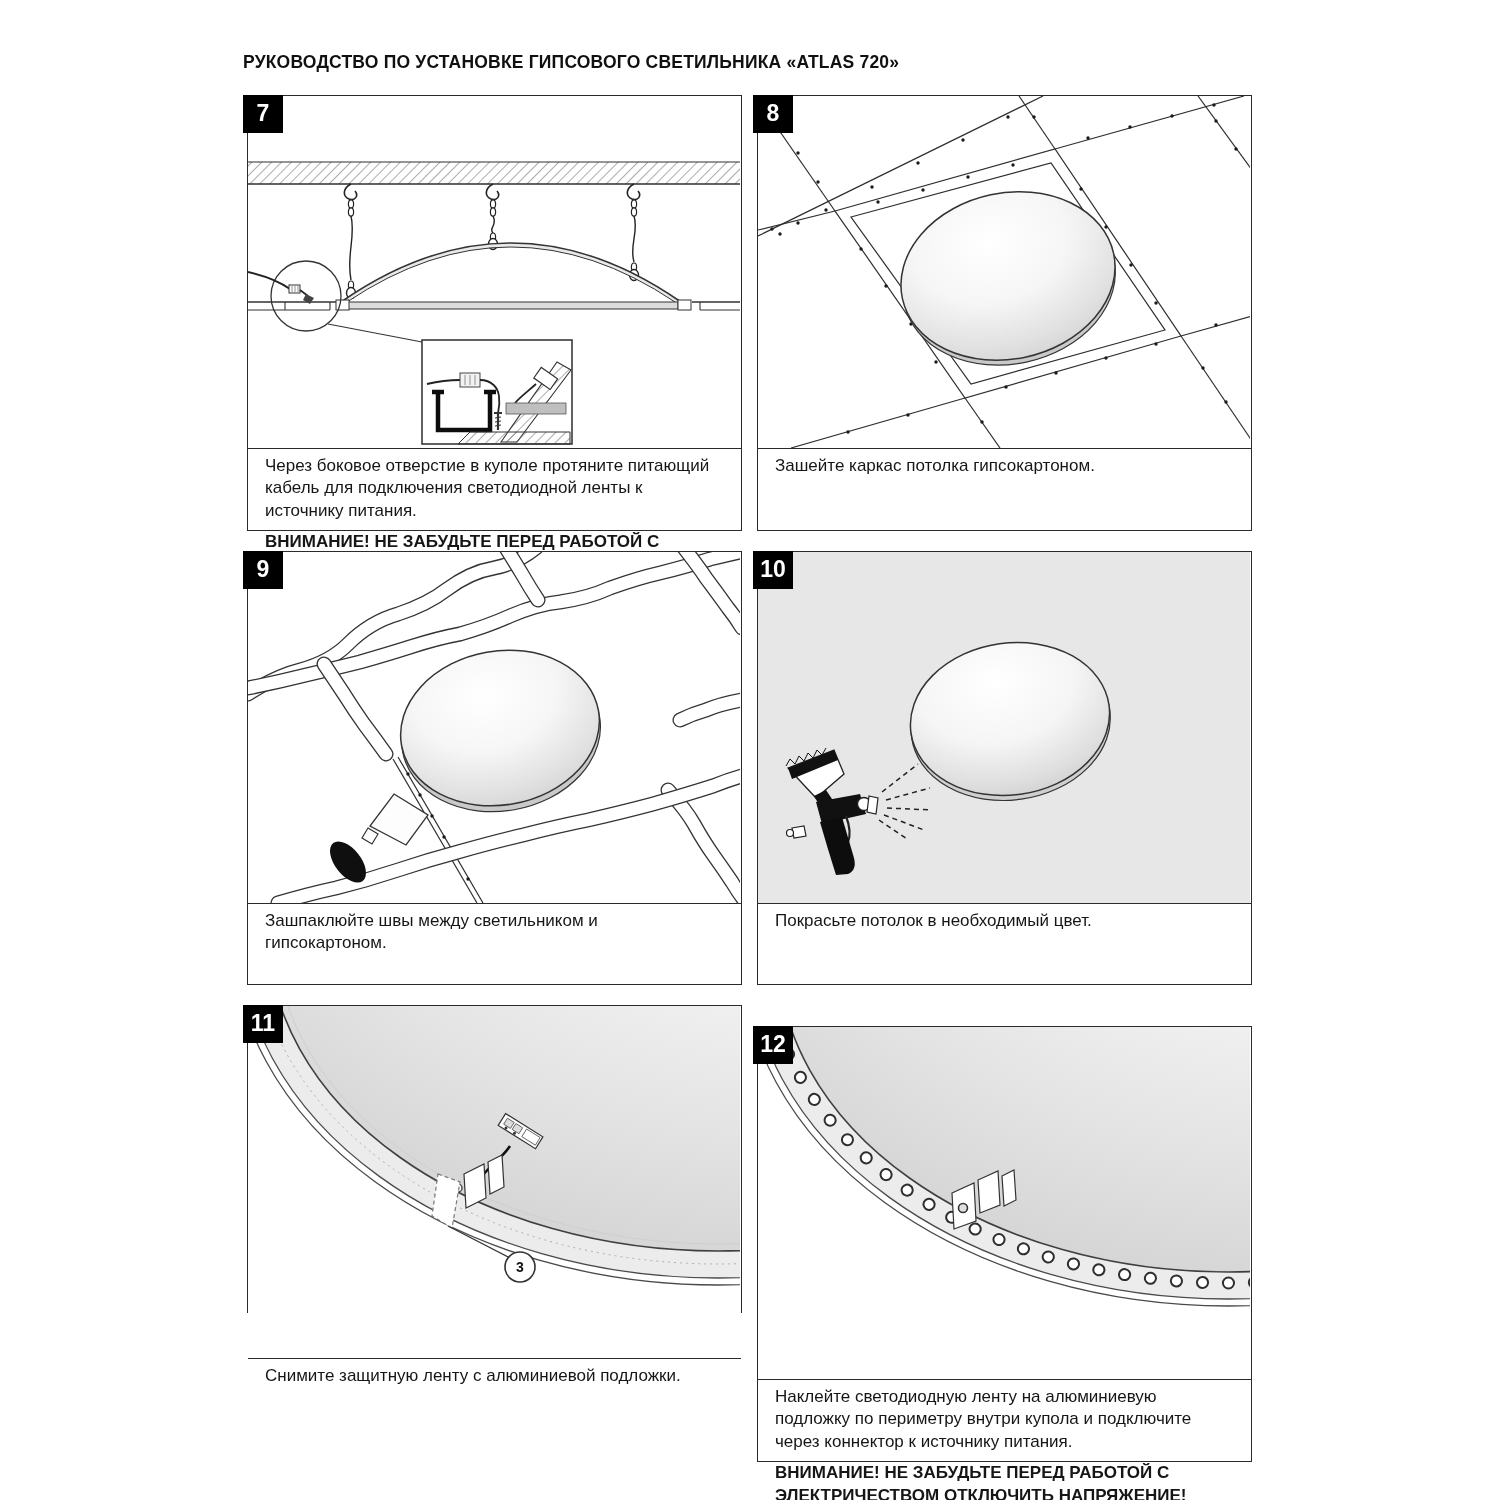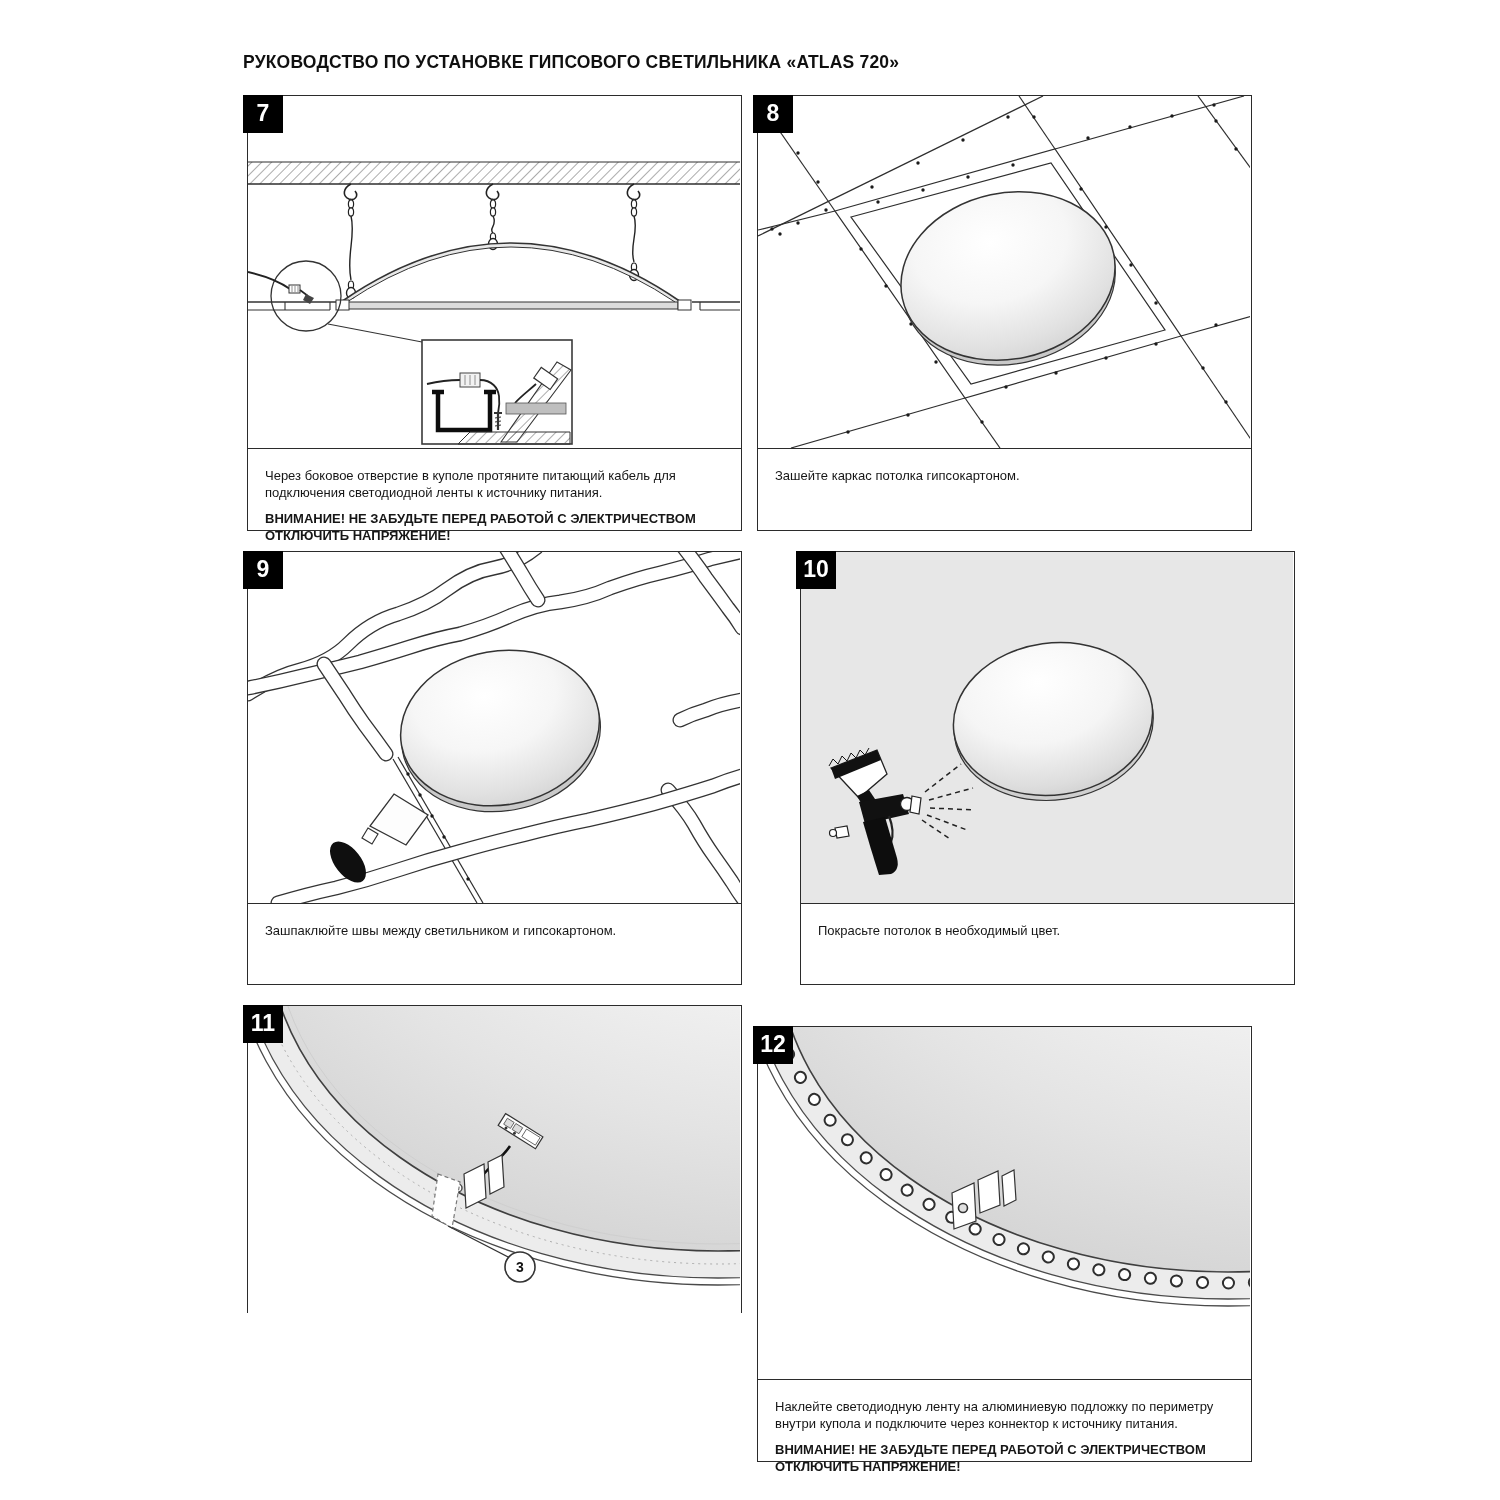--- a/index.html
+++ b/index.html
@@ -17,22 +17,22 @@
   }
   .fig{position:relative;overflow:hidden;background:#fff}
   .fig svg{display:block}
   .badge{
     position:absolute;top:-1.5px;left:-5px;background:#000;color:#fff;
     font-weight:bold;font-size:23px;line-height:1;min-width:40px;height:38px;
     display:flex;align-items:center;justify-content:center;padding:0 6px;
     box-sizing:border-box;z-index:3;
   }
   .cap{
-    border-top:1.5px solid #2b2b2b;padding:18px 22px 8px 17px;
-    font-size:13px;line-height:1.32;
+    border-top:1.5px solid #2b2b2b;padding:6px 22px 8px 17px;
+    font-size:17px;line-height:1.32;
   }
   .cap p{margin:0}
   .cap p.warn{margin-top:9px;font-weight:bold}
   
   .ln{stroke:#2e2e2e;stroke-width:1.2;fill:none}
   .dot{fill:#1a1a1a;stroke:none}
   .bo{stroke:#333;stroke-width:15;fill:none;stroke-linecap:round;stroke-linejoin:round}
   .bi{stroke:#fff;stroke-width:12.4;fill:none;stroke-linecap:round;stroke-linejoin:round}
 </style>
 </head>
@@ -278,21 +278,21 @@
         <polygon points="120,276 130,282 124,292 114,286" fill="#fff" stroke="#333" stroke-width="1.2"></polygon>
         <ellipse cx="100" cy="310" rx="24" ry="13" transform="rotate(52 100 310)" fill="#0f0f0f"></ellipse>
       </g>
     </svg>
   </div>
   <div class="cap">
     <p>Зашпаклюйте швы между светильником и гипсокартоном.</p>
   </div>
 </div>
 
-<div class="panel" style="left:800px;top:551px;height:434px">
+<div class="panel" style="left:757px;top:551px;height:434px">
   <div class="badge">10</div>
   <div class="fig" style="height:351px">
     <svg width="492" height="351" viewBox="0 0 492 351">
       <defs>
         <radialGradient id="gd10" cx="45%" cy="25%" r="80%">
           <stop offset="0%" stop-color="#ffffff"></stop>
             <stop offset="50%" stop-color="#f5f5f5"></stop>
           <stop offset="85%" stop-color="#dddddd"></stop>
             <stop offset="100%" stop-color="#cecece"></stop>
         </radialGradient>
@@ -367,20 +367,23 @@
       <g>
         <polygon points="190,168 212,176 204,222 184,210" fill="#fff" stroke="#777" stroke-width="1.2" stroke-dasharray="4,3"></polygon>
       </g>
       <g>
         <line x1="200" y1="220" x2="262" y2="252" stroke="#333" stroke-width="1.2"></line>
         <circle cx="272" cy="261" r="15" fill="#fff" stroke="#333" stroke-width="1.6"></circle>
         <text x="272" y="266" text-anchor="middle" font-size="14" font-weight="bold" fill="#111">3</text>
       </g>
     </svg>
   </div>
+  <div class="cap">
+    <p>Снимите защитную ленту с алюминиевой подложки.</p>
+  </div>
 </div>
 
 <div class="panel" style="left:757px;top:1026px;height:436px">
   <div class="badge">12</div>
   <div class="fig" style="height:352px">
     <svg width="492" height="352" viewBox="0 0 492 352">
       <defs>
         <radialGradient id="gd12" cx="62%" cy="18%" r="85%">
           <stop offset="0%" stop-color="#ffffff"></stop>
             <stop offset="40%" stop-color="#f6f6f6"></stop>

